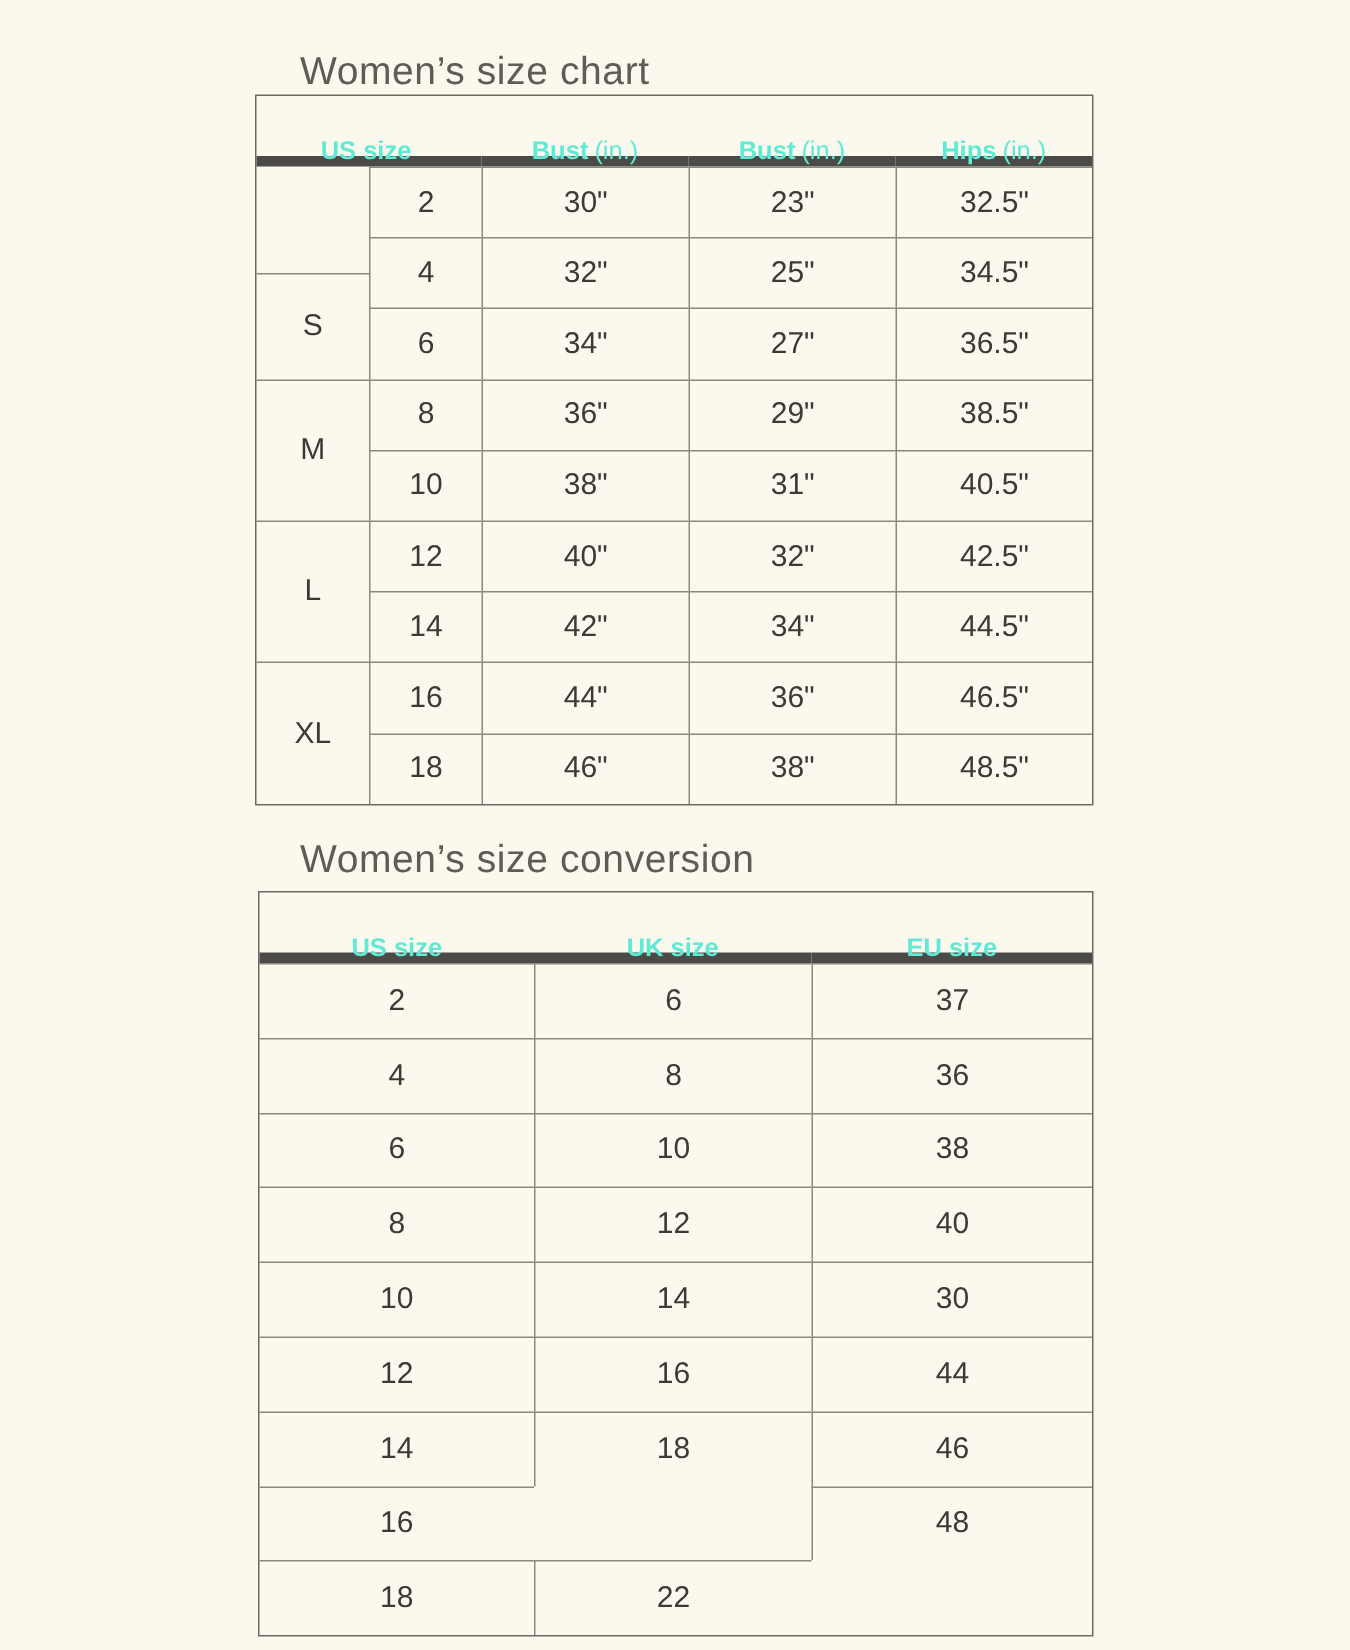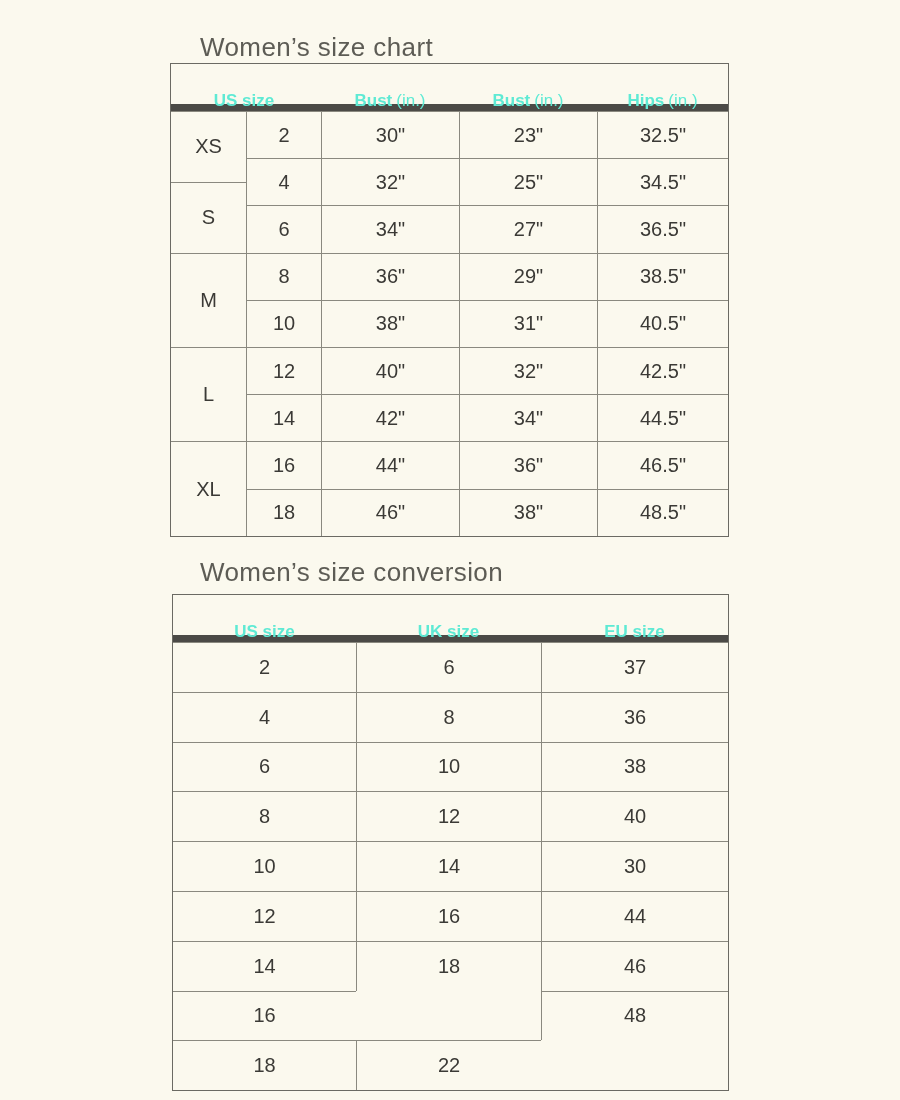--- a/index.html
+++ b/index.html
@@ -77,21 +77,20 @@
   </div>
   <div class="hcell" style="grid-column:4">
     <span>Bust</span>
     <span class="unit">(in.)</span>
   </div>
   <div class="hcell" style="grid-column:5">
     <span>Hips</span>
     <span class="unit">(in.)</span>
   </div>
 
-  <div class="cell" style="grid-column:1;grid-row:2/5">XS</div>
   <div class="cell" style="grid-column:1;grid-row:5/8">S</div>
   <div class="cell" style="grid-column:1;grid-row:8/12">M</div>
   <div class="cell" style="grid-column:1;grid-row:12/16">L</div>
   <div class="cell" style="grid-column:1;grid-row:16/20">XL</div>
 
   <div class="cell v" style="grid-column:2;grid-row:2/4">2</div>
   <div class="cell v" style="grid-column:3;grid-row:2/4">30"</div>
   <div class="cell v" style="grid-column:4;grid-row:2/4">23"</div>
   <div class="cell v" style="grid-column:5;grid-row:2/4">32.5"</div>
 

